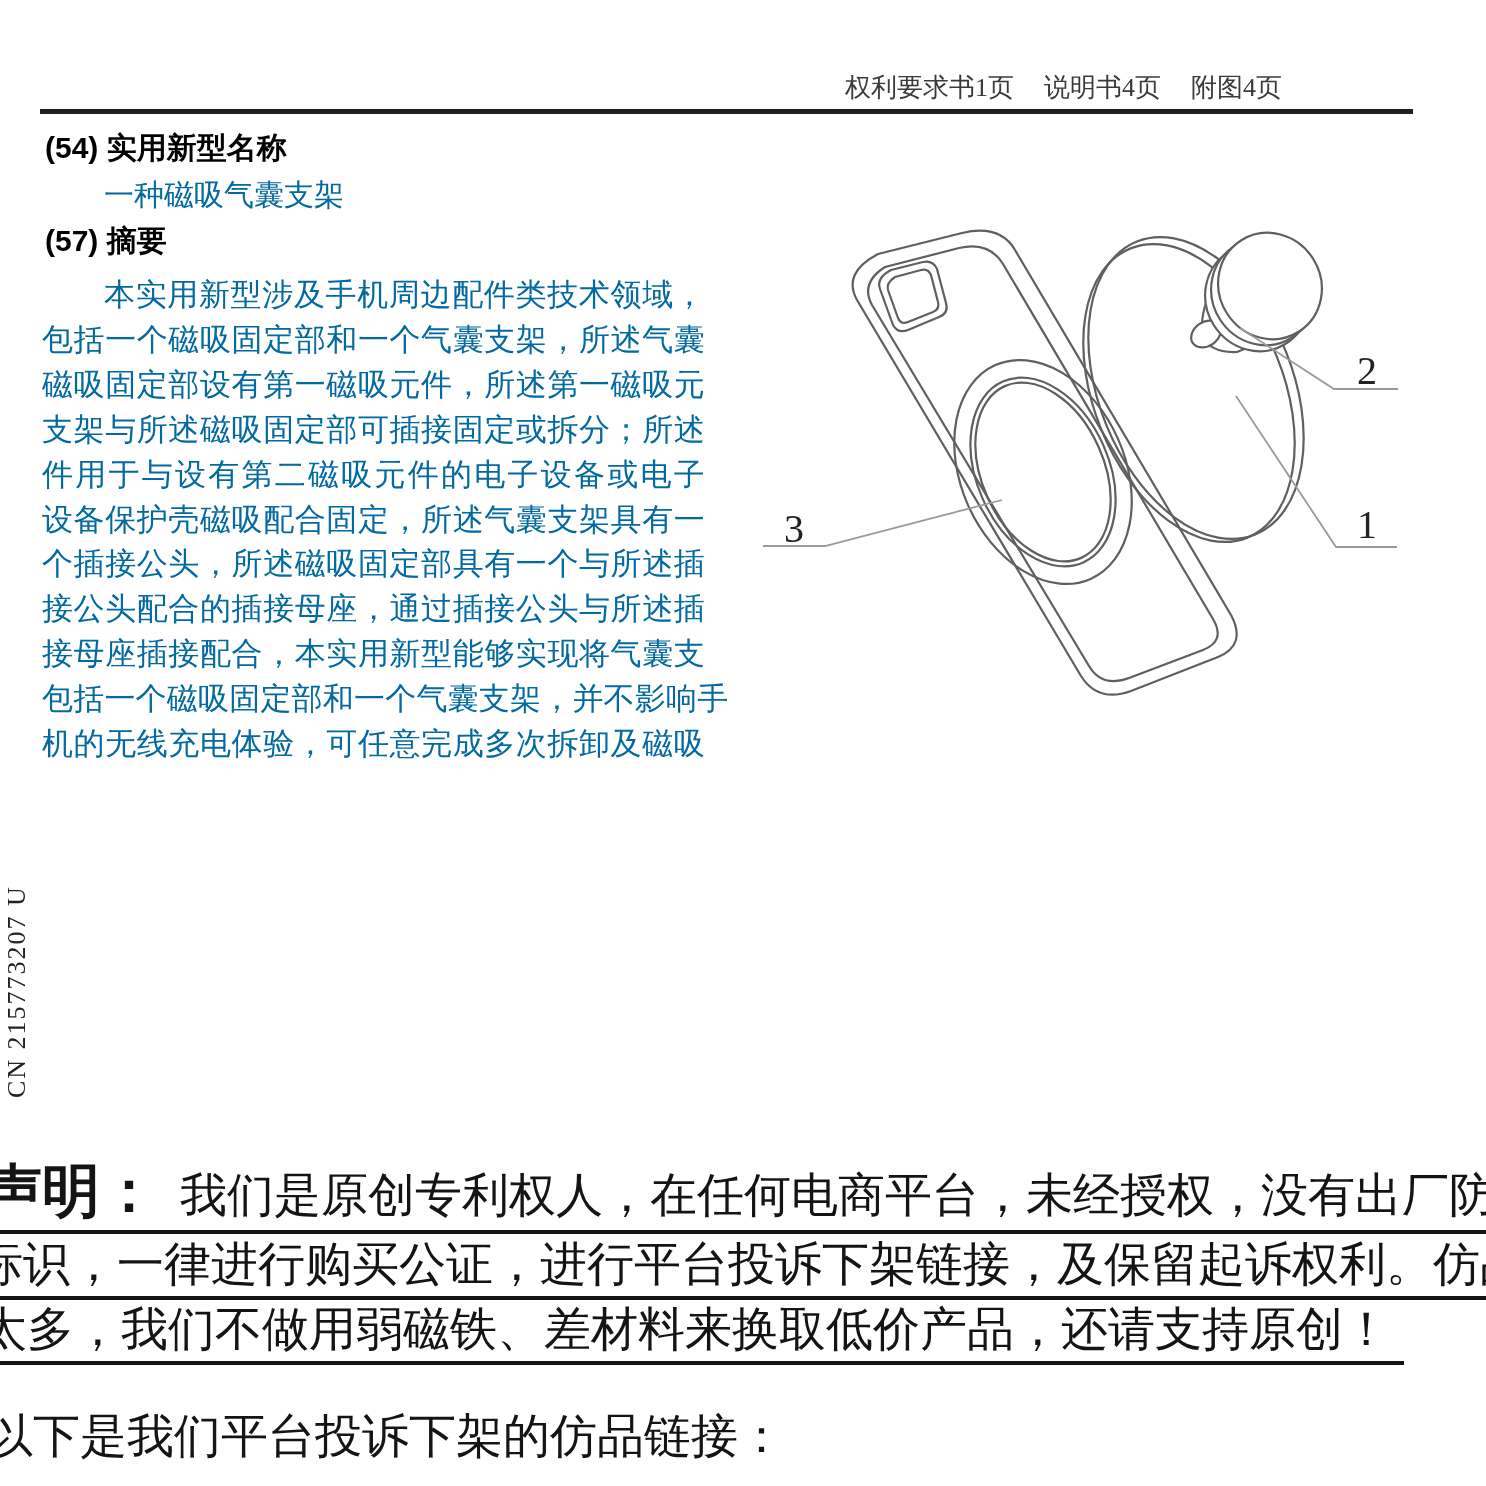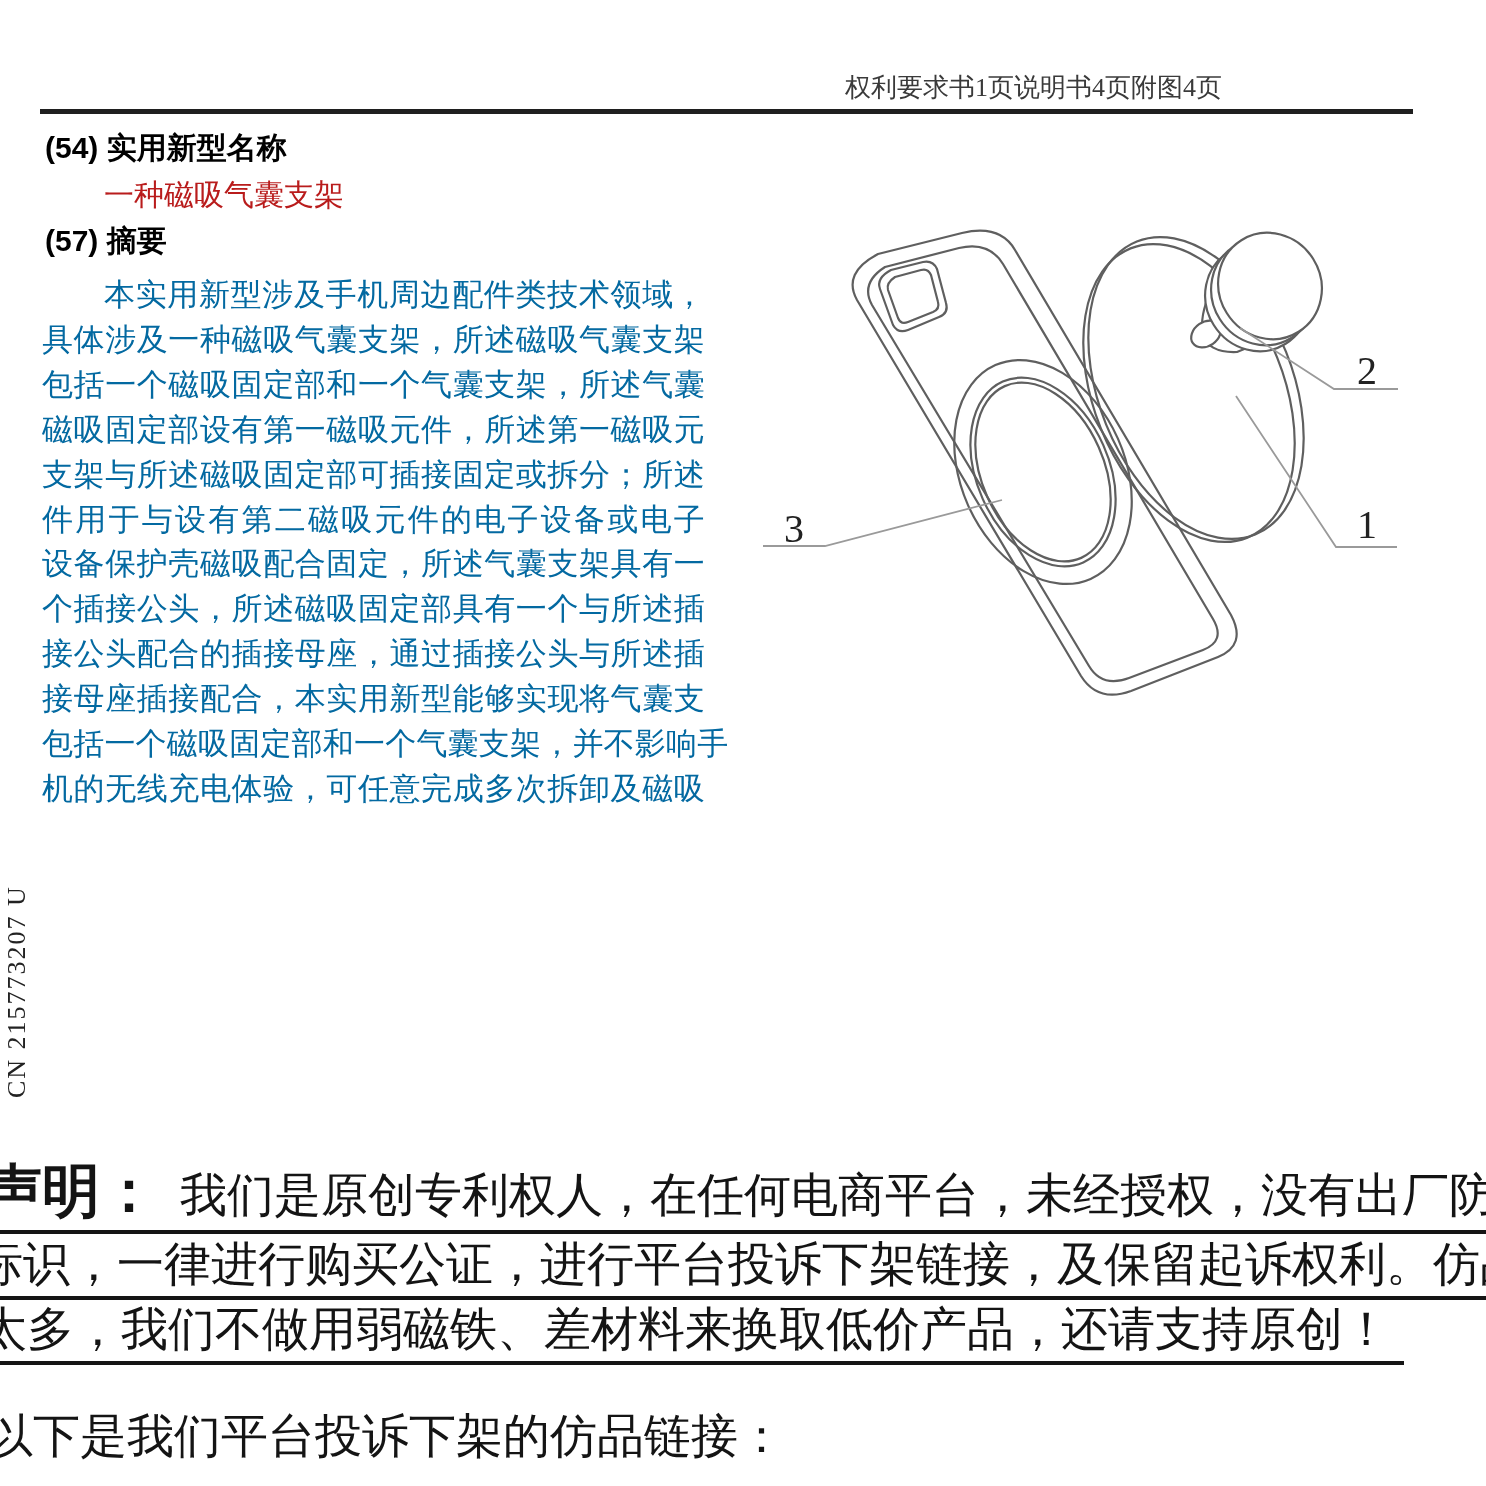--- a/index.html
+++ b/index.html
@@ -7,38 +7,38 @@
     position:relative;
     width:1486px;height:1486px;
     background:#ffffff;
     overflow:hidden;
     font-family:"Liberation Serif","DejaVu Serif",serif;
     color:#1c1c1c;
   }
   
   .header-row{
     position:absolute;left:845px;top:70px;
-    display:flex;
+    display:flex;gap:30px;
     font-size:26px;color:#3a3a3a;white-space:nowrap;
   }
   .top-rule{
     position:absolute;left:40px;top:109px;width:1373px;height:5px;
     background:#1f1f1f;
   }
   
   .field-heading{
     position:absolute;left:45px;
     font-family:"Liberation Sans","DejaVu Sans",sans-serif;
     font-weight:bold;font-size:30px;color:#000000;white-space:nowrap;
   }
   .f54{top:128px;}
   .f57{top:221px;}
   .um-title{
     position:absolute;left:104px;top:175px;
-    font-size:30px;color:#b91c1c;white-space:nowrap;
+    font-size:30px;color:#0369a1;white-space:nowrap;
   }
   
   .abstract{
     position:absolute;left:42px;top:273px;width:663px;
     font-size:31px;line-height:44.9px;color:#0369a1;
   }
   .abs-line{
     text-align:justify;text-align-last:justify;
     white-space:nowrap;letter-spacing:0.2px;
   }
@@ -87,21 +87,20 @@
   </div>
   <div class="top-rule"></div>
 
   <div class="field-heading f54">(54) 实用新型名称</div>
   <div class="um-title">一种磁吸气囊支架</div>
 
   <div class="field-heading f57">(57) 摘要</div>
 
   <div class="abstract">
     <div class="abs-line first">本实用新型涉及手机周边配件类技术领域，</div>
-    <div class="abs-line">具体涉及一种磁吸气囊支架，所述磁吸气囊支架</div>
     <div class="abs-line">包括一个磁吸固定部和一个气囊支架，所述气囊</div>
     <div class="abs-line">磁吸固定部设有第一磁吸元件，所述第一磁吸元</div>
     <div class="abs-line">支架与所述磁吸固定部可插接固定或拆分；所述</div>
     <div class="abs-line">件用于与设有第二磁吸元件的电子设备或电子</div>
     <div class="abs-line">设备保护壳磁吸配合固定，所述气囊支架具有一</div>
     <div class="abs-line">个插接公头，所述磁吸固定部具有一个与所述插</div>
     <div class="abs-line">接公头配合的插接母座，通过插接公头与所述插</div>
     <div class="abs-line">接母座插接配合，本实用新型能够实现将气囊支</div>
     <div class="abs-line">包括一个磁吸固定部和一个气囊支架，并不影响手</div>
     <div class="abs-line">机的无线充电体验，可任意完成多次拆卸及磁吸</div>

